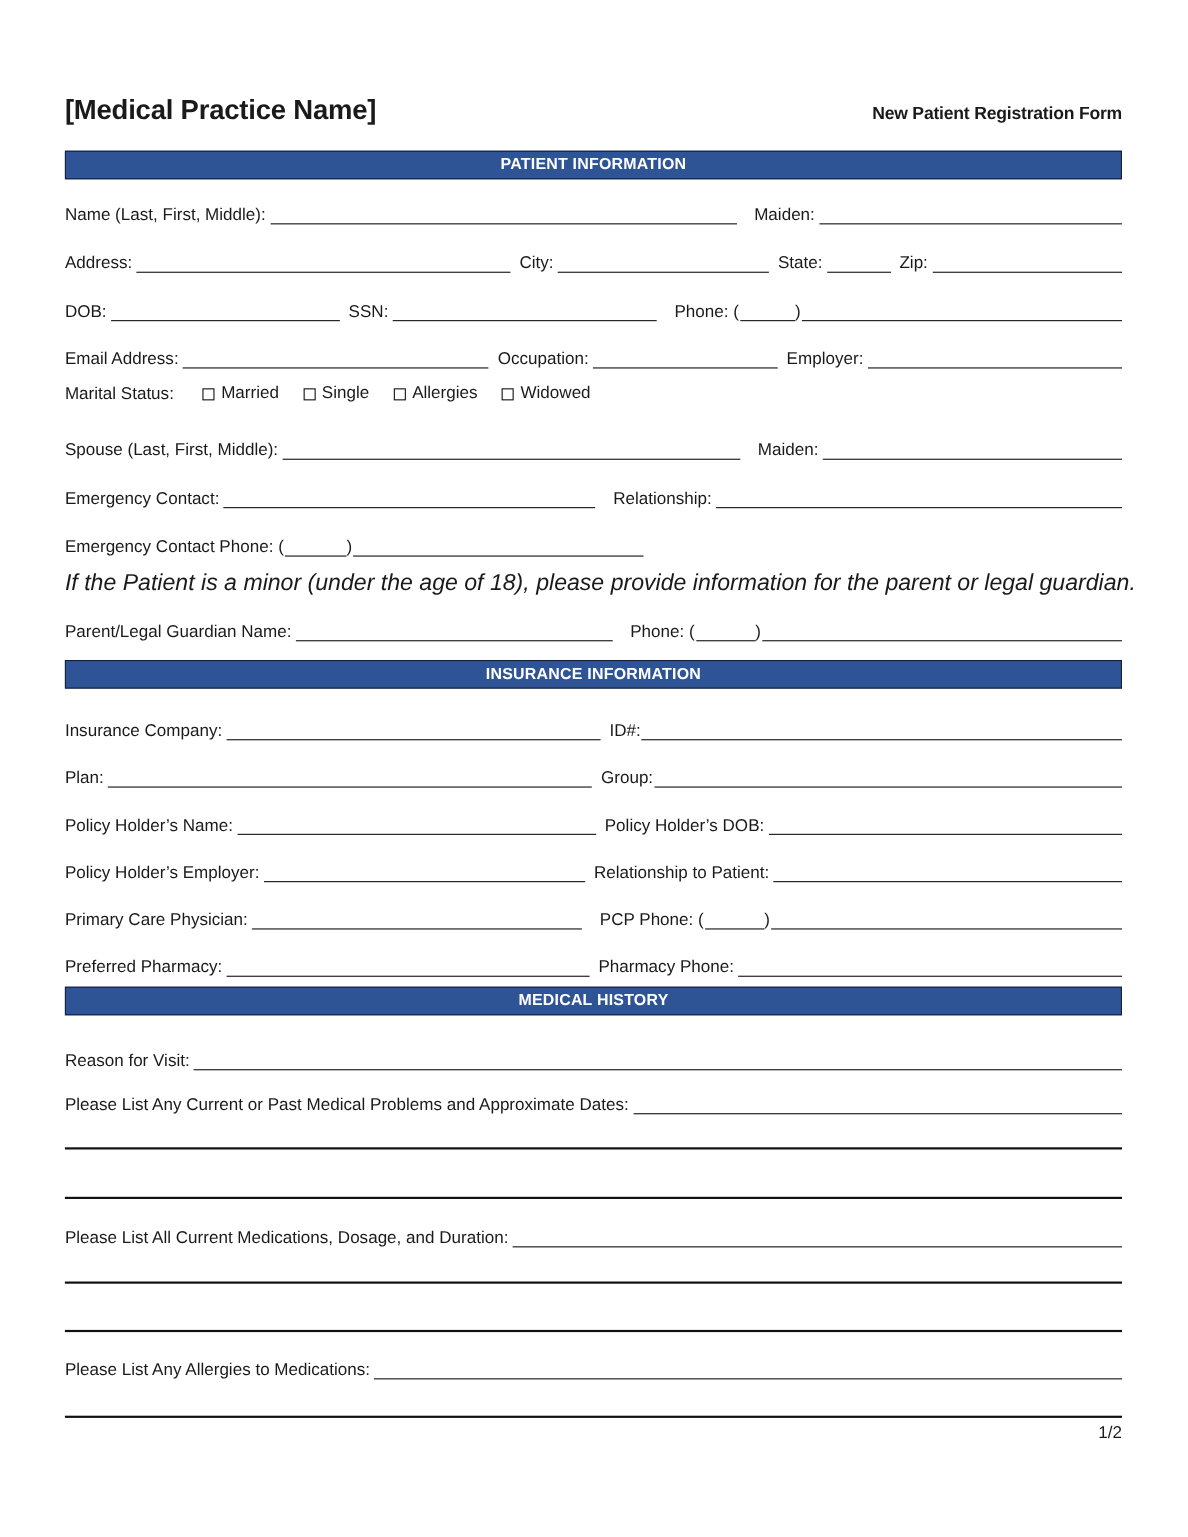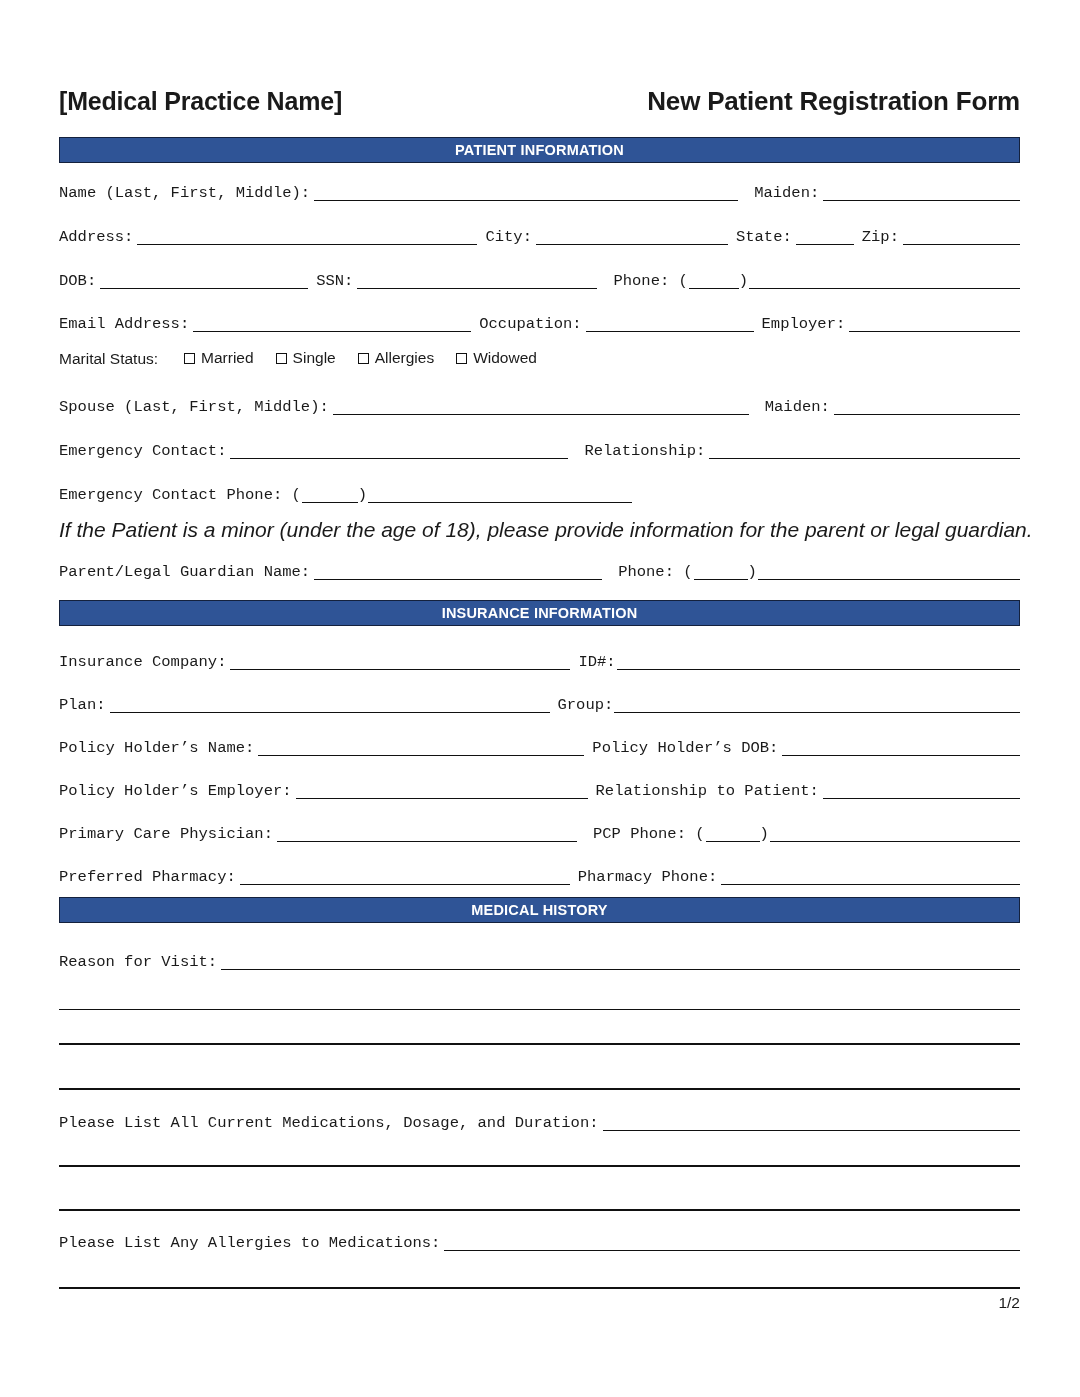--- a/index.html
+++ b/index.html
@@ -34,21 +34,21 @@
     align-items: baseline;
     justify-content: space-between;
   }
   .practice-name {
     font-size: 25px;
     font-weight: bold;
     letter-spacing: -0.2px;
     white-space: nowrap;
   }
   .form-title {
-    font-size: 26px;
+    font-size: 16px;
     font-weight: bold;
     letter-spacing: -0.2px;
     white-space: nowrap;
   }
 
   
   .section-bar {
     position: absolute;
     left: 59px;
     width: 961px;
@@ -68,24 +68,23 @@
   #bar-insurance { top: 600px; }
   #bar-medical   { top: 897px; }
 
   
   .row {
     position: absolute;
     left: 59px;
     width: 961px;
     height: 22px;
     display: flex;
-    align-items: center;
+    align-items: flex-end;
     font-size: 15.5px;
     white-space: nowrap;
-    font-family: Liberation Mono, monospace;
   }
   .lbl {
     flex: 0 0 auto;
     line-height: 17px;
     padding-right: 4px;
   }
   .lbl.tight { padding-right: 1px; }
   .lbl.gap   { padding-left: 8px; }
   .lbl.gap-lg{ padding-left: 16px; }
 
@@ -301,20 +300,21 @@
   <div class="section-bar" id="bar-medical">
     <span>MEDICAL HISTORY</span>
   </div>
 
   <div class="row" style="top:951px">
     <span class="lbl">Reason for Visit:</span>
     <span class="rule grow"></span>
   </div>
 
   <div class="row" style="top:991px">
+    <span class="lbl">Please List Any Current or Past Medical Problems and Approximate Dates:</span>
     <span class="rule grow"></span>
   </div>
 
   <div class="blank-line" style="top:1043px"></div>
   <div class="blank-line" style="top:1088px"></div>
 
   <div class="row" style="top:1112px">
     <span class="lbl">Please List All Current Medications, Dosage, and Duration:</span>
     <span class="rule grow"></span>
   </div>

